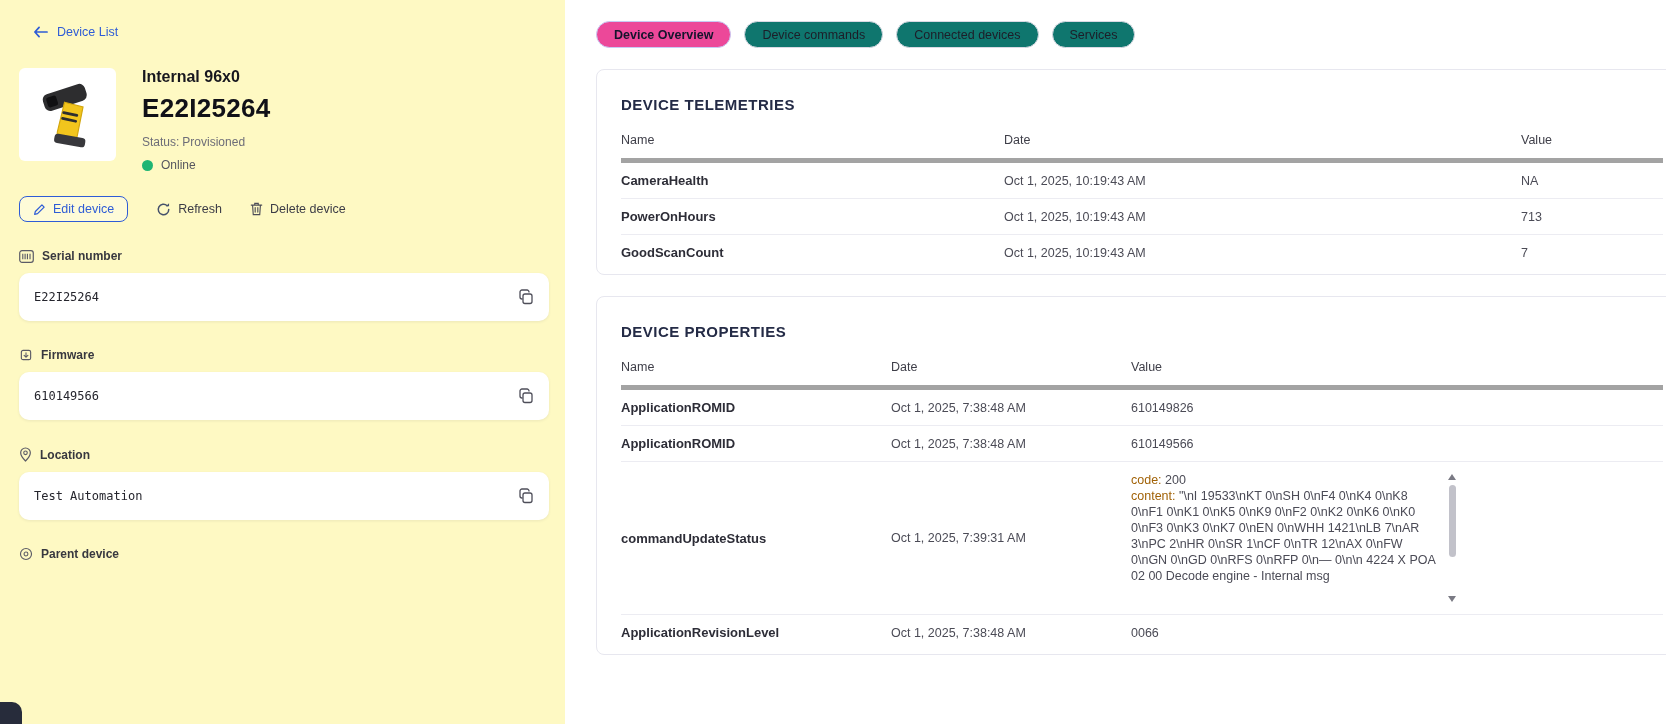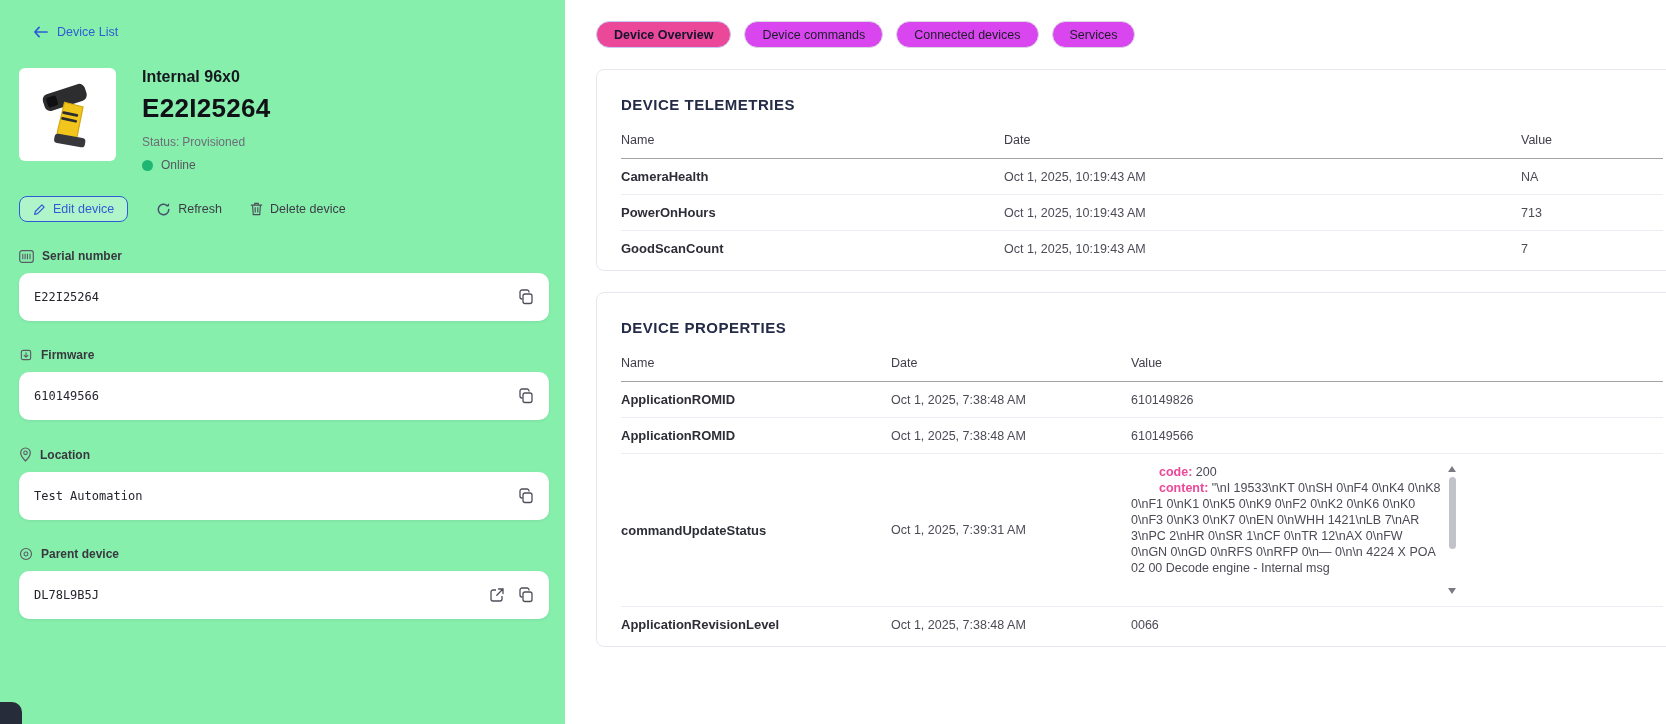--- a/index.html
+++ b/index.html
@@ -8,21 +8,21 @@
     font-family: "Liberation Sans", sans-serif;
     background: #ffffff;
     color: #22222c;
     position: relative;
     display: flex;
   }
 
   
   .sidebar {
     width: 565px; height: 724px; flex: 0 0 565px;
-    background: #86efac;
+    background: #fef9c3;
     padding: 24px 16px 0 19px;
   }
   .back-link {
     display: inline-flex; align-items: center; gap: 9px;
     color: #2e5cd6; font-size: 12.5px; margin-left: 14px;
     cursor: pointer; text-decoration: none; font-weight: 500;
   }
   .back-link svg { display: block; }
 
   .device-head { display: flex; gap: 26px; margin-top: 26px; }
@@ -56,51 +56,51 @@
   }
   .field-value { font-family: "DejaVu Sans Mono", monospace; font-size: 12px; color: #25252d; }
   .card-icons { display: flex; align-items: center; gap: 13px; }
   .icon-btn { background: none; border: none; padding: 0; cursor: pointer; color: #4e4e59; display: flex; }
 
   
   .main { flex: 1; padding: 21px 0 0 31px; background: #ffffff; }
   .tabs { display: flex; gap: 13px; }
   .tab {
     font-family: inherit; font-size: 12.5px; color: #1d1d28;
-    background: #d946ef; border: 1px solid #d9d9e3; border-radius: 16px;
+    background: #0f766e; border: 1px solid #d9d9e3; border-radius: 16px;
     padding: 6px 17px; cursor: pointer; height: 27px; display: flex; align-items: center;
   }
   .tab.active { background: #ec4899; border-color: #c7cbf4; font-weight: bold; color: #14142c; }
 
   .card {
     margin-top: 21px; width: 1092px; background: #ffffff;
     border: 1px solid #e7e7ef; border-radius: 8px;
     padding: 20px 24px 4px 24px;
   }
   .card-title { font-size: 15px; font-weight: bold; letter-spacing: .5px; color: #242b46; margin: 6px 0 20px 0; }
 
   .trow { display: grid; align-items: center; }
   .t-tel .trow { grid-template-columns: 383px 517px 1fr; }
   .t-prop .trow { grid-template-columns: 270px 240px 1fr; }
-  .thead { border-bottom: 1px solid #a3a3a3; padding-bottom: 11px; }
+  .thead { border-bottom: 5px solid #a3a3a3; padding-bottom: 11px; }
   .thead .cell { font-size: 12.5px; color: #3e3e48; font-weight: 500; }
   .trow.body { border-bottom: 1px solid #ececf2; padding: 10px 0; min-height: 35px; }
   .trow.body:last-child { border-bottom: none; }
   .cell.name { font-size: 13px; font-weight: bold; color: #2d2d37; }
   .cell { font-size: 12.5px; color: #4b4b56; }
 
   
   .value-wrap { position: relative; width: 330px; }
   .scrollbox {
     width: 312px; height: 132px; overflow-y: scroll; scrollbar-width: none;
     font-size: 12.5px; line-height: 16px; color: #4b4b56; overflow-wrap: break-word;
     padding-right: 2px;
   }
   .scrollbox::-webkit-scrollbar { display: none; }
-  .scrollbox .b { font-weight: bold; color: #ec4899; margin-left: 28px; }
+  .scrollbox .b { font-weight: normal; color: #a16207; }
   .fake-scrollbar { position: absolute; top: 0; right: 4px; width: 10px; height: 132px; }
   .sb-arrow { width: 0; height: 0; border-left: 4px solid transparent; border-right: 4px solid transparent; margin: 0 auto; }
   .sb-arrow.up { border-bottom: 6px solid #7a7a84; margin-top: 2px; }
   .sb-arrow.down { border-top: 6px solid #7a7a84; position: absolute; bottom: 2px; left: 1px; }
   .sb-thumb { width: 7px; height: 72px; background: #c2c2ca; border-radius: 4px; margin: 5px auto 0 auto; }
 
   .corner-widget {
     position: absolute; left: -12px; bottom: -12px; width: 34px; height: 34px;
     background: #272c3b; border-radius: 10px;
   }
@@ -249,37 +249,20 @@
   
   <div class="field-block">
     <div class="field-label">
       <span>
         <svg width="14" height="14" viewBox="0 0 16 16">
             <circle cx="8" cy="8" r="6.3" fill="none" stroke="currentColor" stroke-width="1.3"></circle>
             <circle cx="8" cy="8" r="2.2" fill="none" stroke="currentColor" stroke-width="1.2"></circle>
           </svg>
       </span>
       <span>Parent device</span>
-    </div>
-    <div class="field-card">
-      <span class="field-value">DL78L9B5J</span>
-      <span class="card-icons">
-        <button class="icon-btn">
-          <svg width="16" height="16" viewBox="0 0 16 16">
-              <path d="M7 3H4a2 2 0 0 0-2 2v7a2 2 0 0 0 2 2h7a2 2 0 0 0 2-2V9" fill="none" stroke="currentColor" stroke-width="1.3"></path>
-              <path d="M9.5 2H14v4.5M13.7 2.3 7.8 8.2" fill="none" stroke="currentColor" stroke-width="1.3" stroke-linecap="round"></path>
-            </svg>
-        </button>
-        <button class="icon-btn">
-          <svg width="16" height="16" viewBox="0 0 16 16">
-              <rect x="5" y="5" width="9" height="9.5" rx="2" fill="none" stroke="currentColor" stroke-width="1.3"></rect>
-              <path d="M11 3.5V3a2 2 0 0 0-2-2H4a2 2 0 0 0-2 2v5a2 2 0 0 0 2 2h.5" fill="none" stroke="currentColor" stroke-width="1.3"></path>
-            </svg>
-        </button>
-      </span>
     </div>
   </div>
 </aside>
 
 <main class="main">
 
   <div class="tabs">
     <button class="tab active">Device Overview</button>
     <button class="tab">Device commands</button>
     <button class="tab">Connected devices</button>

